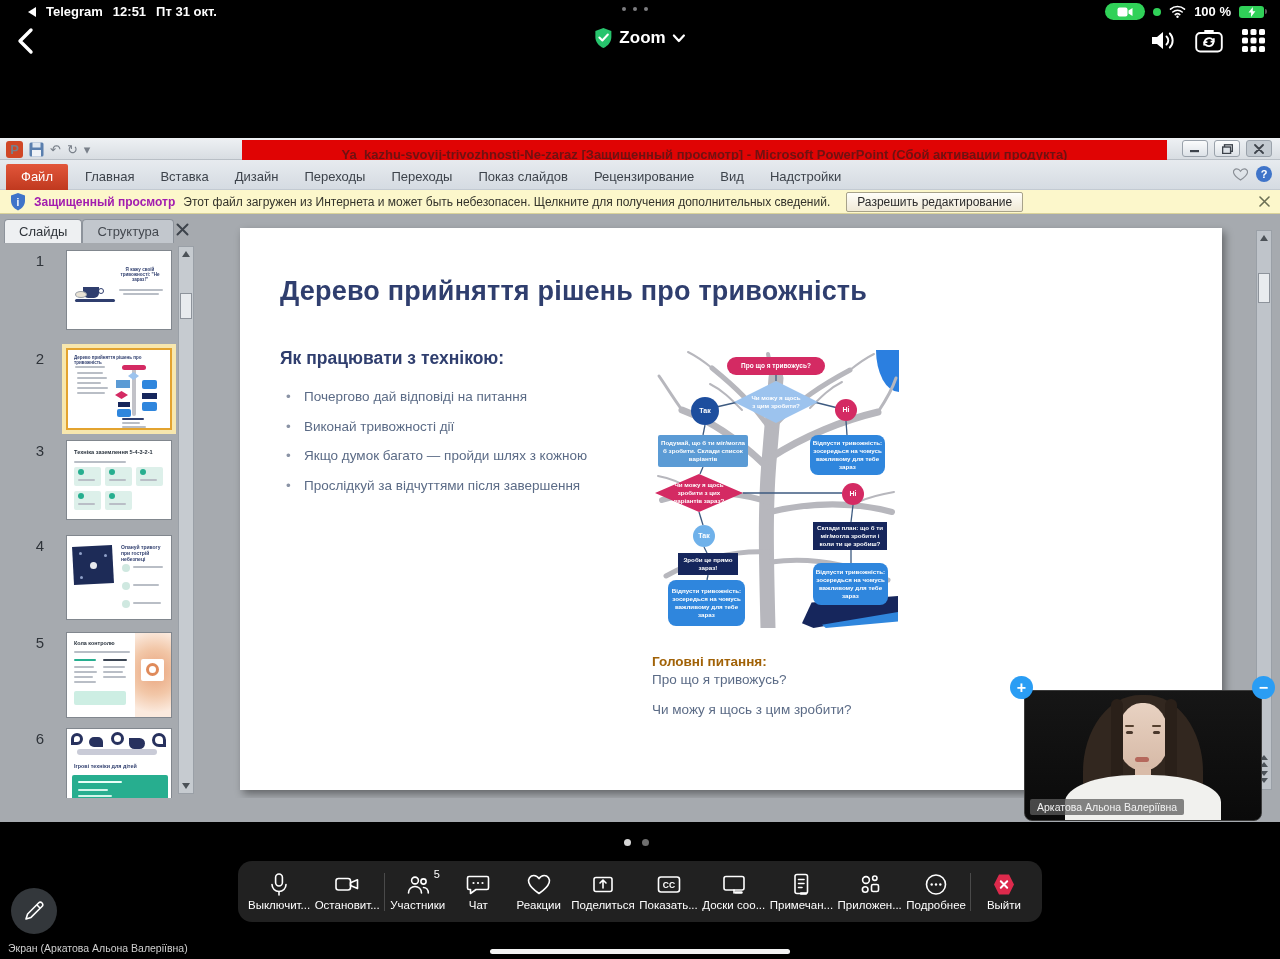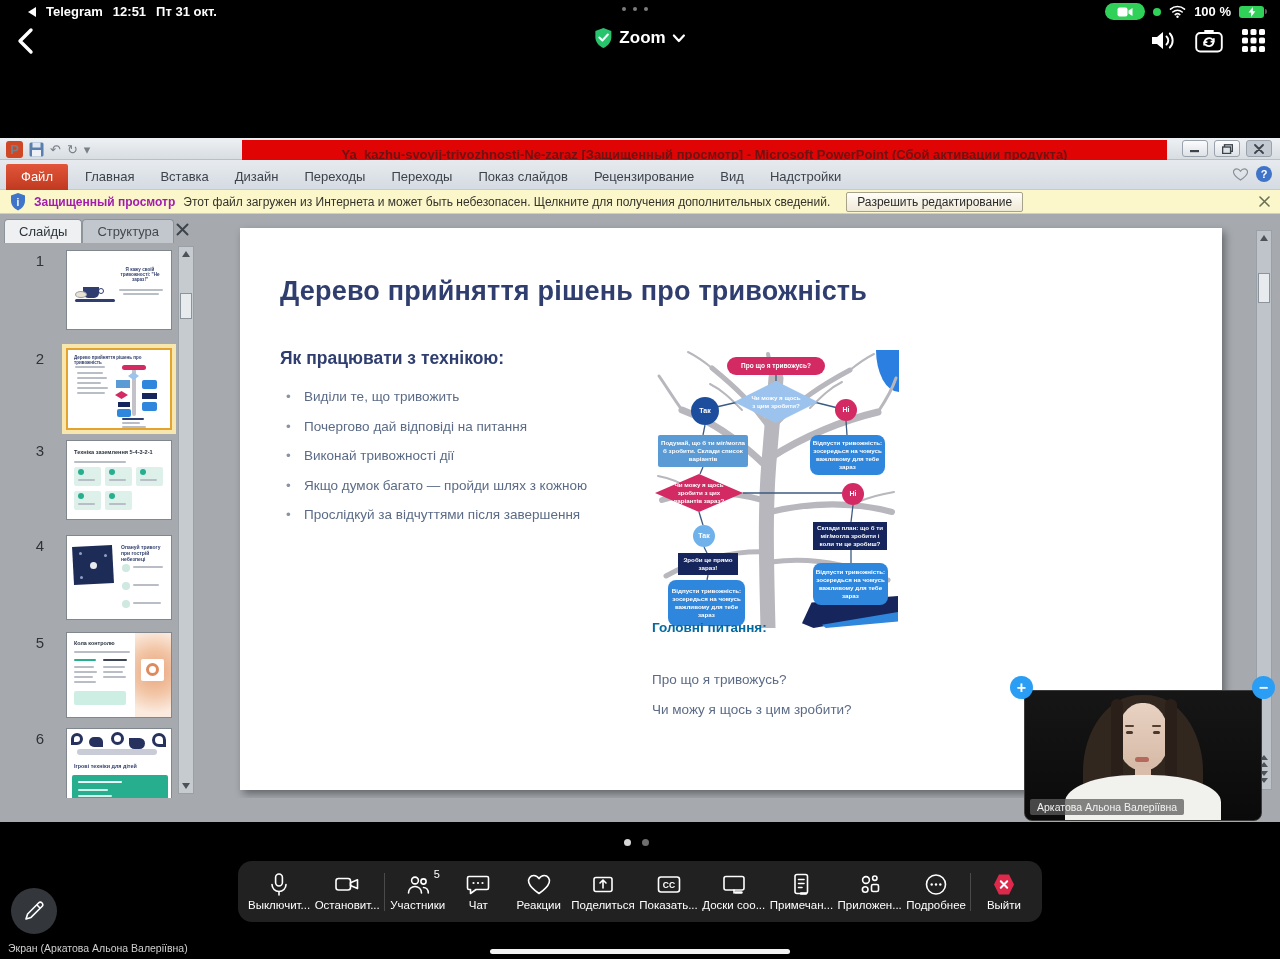--- a/index.html
+++ b/index.html
@@ -70,21 +70,21 @@
   .mline { position:absolute; height:2px; background:#b9bec6; border-radius:1px; }
   .mtitle { position:absolute; font-weight:bold; color:#2f3e6e; }
 
   
   .slide { position:absolute; left:240px; top:14px; width:982px; height:562px; background:#fff; box-shadow:3px 4px 8px rgba(0,0,0,.4); }
   .s-title { position:absolute; left:40px; top:48px; font-size:27px; font-weight:bold; color:#2f3e6e; letter-spacing:.2px; }
   .s-sub { position:absolute; left:40px; top:120px; font-size:17.5px; font-weight:bold; color:#2f3e6e; }
   .s-bullets { position:absolute; left:42px; top:154px; width:360px; list-style:none; }
   .s-bullets li { font-size:13.5px; color:#5b6b86; line-height:29.5px; padding-left:22px; position:relative; }
   .s-bullets li:before { content:"•"; position:absolute; left:4px; color:#8a93a5; }
-  .s-qh { position:absolute; left:412px; top:392px; font-size:13.5px; font-weight:bold; color:#0369a1; }
+  .s-qh { position:absolute; left:412px; top:426px; font-size:13.5px; font-weight:bold; color:#a16207; }
   .s-q1 { position:absolute; left:412px; top:444px; font-size:13.5px; color:#5b6b86; }
   .s-q2 { position:absolute; left:412px; top:474px; font-size:13.5px; color:#5b6b86; }
   .slide-corner { position:absolute; left:636px; top:122px; width:23px; height:42px; background:#2b7fe0; border-radius:0 0 0 100%; }
 
   
   .tree { position:absolute; left:412px; top:122px; width:246px; height:278px; }
   .tree svg.bg { position:absolute; left:0; top:0; }
   .tn { position:absolute; display:flex; align-items:center; justify-content:center; text-align:center; font-weight:bold; color:#fff; line-height:1.3; }
   .tn-start { left:75px; top:7px; width:98px; height:18px; background:#d42a63; border-radius:10px; font-size:6.5px; }
   .tn-d1 { left:82px; top:31px; width:84px; height:42px; background:#9cc3ee; clip-path:polygon(50% 0,100% 50%,50% 100%,0 50%); font-size:6.2px; padding:0 16px; }
@@ -435,21 +435,20 @@
         <div class="sthumb"></div>
         <div class="bottom">
             <div class="arr-dn"></div>
           </div>
       </div>
 
       <div class="slide">
         <div class="s-title">Дерево прийняття рішень про тривожність</div>
         <div class="s-sub">Як працювати з технікою:</div>
         <ul class="s-bullets">
-          <li>Виділи те, що тривожить</li>
           <li>Почергово дай відповіді на питання</li>
           <li>Виконай тривожності дії</li>
           <li>Якщо думок багато — пройди шлях з кожною</li>
           <li>Прослідкуй за відчуттями після завершення</li>
         </ul>
 
         <div class="slide-corner"></div>
 
         <div class="tree">
           <svg class="bg" width="246" height="278" viewBox="0 0 246 278">

